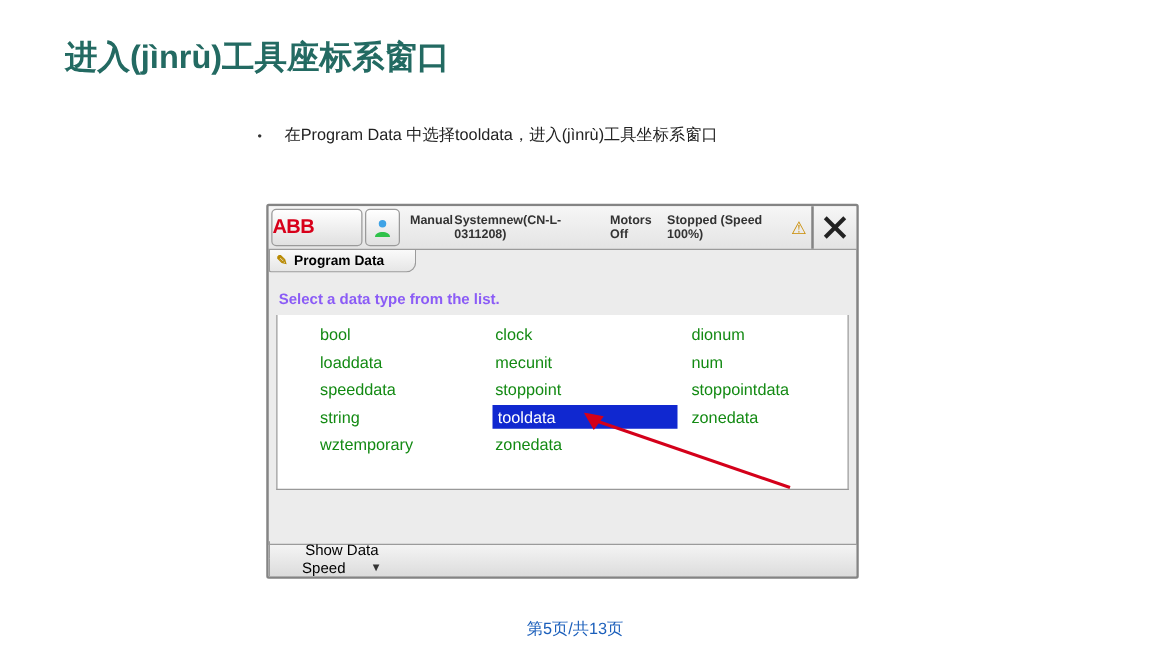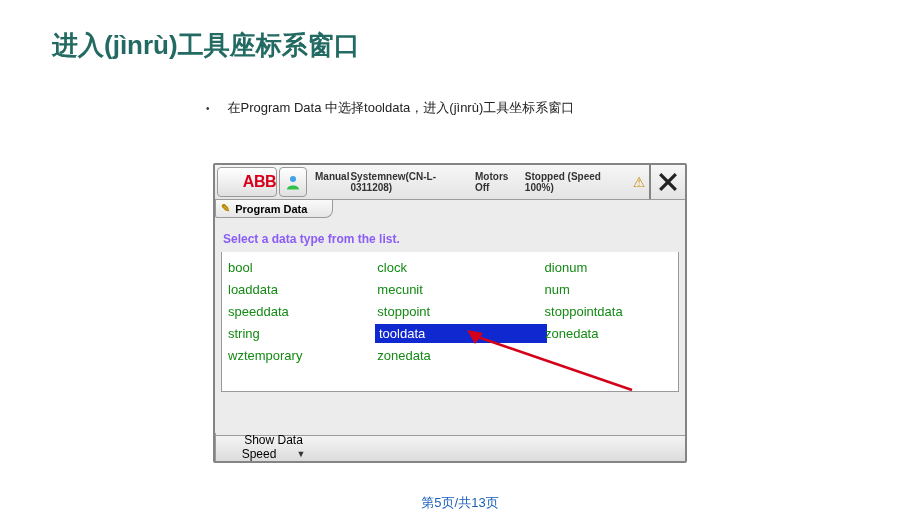--- a/index.html
+++ b/index.html
@@ -38,28 +38,28 @@
   }
   
   .topbar {
     height: 35px;
     background: linear-gradient(#f6f6f6,#e4e4e4);
     border-bottom: 1px solid #9b9b9b;
     display: flex;
     align-items: stretch;
   }
   .logo-box {
-    width: 60px;
+    width: 73px;
     border: 1px solid #9a9a9a;
     border-radius: 4px;
     margin: 2px;
     background: linear-gradient(#fff,#e0e0e0);
     display: flex;
     align-items: center;
-    justify-content: flex-end;
+    justify-content: flex-start;
   }
   .abb-logo {
     color: #d8001a;
     font-family: Arial, sans-serif;
     font-weight: 900;
     font-size: 16px;
     letter-spacing: -0.5px;
   }
   .user-chip {
     width: 28px;
@@ -171,35 +171,36 @@
     border: 1px solid #999;
     border-top: none;
     height: 140px;
     position: relative;
     padding-top: 4px;
   }
   .type-row {
     display: flex;
     height: 22px;
     align-items: center;
+    padding-left: 28px;
   }
   .type-cell {
     font-size: 13px;
     color: #138a13;
     padding-left: 6px;
   }
   .col1 { width: 150px; }
   .col2 { width: 168px; }
   .col3 { width: 140px; }
   .selected {
     background: #1028d0;
     color: #fff;
     display: inline-block;
     padding: 2px 4px;
-    width: 172px;
+    width: 148px;
     margin-left: -2px;
   }
   .arrow-svg {
     position: absolute;
     left: 245px;
     top: 78px;
     pointer-events: none;
   }
   
   .pendant-footer {

